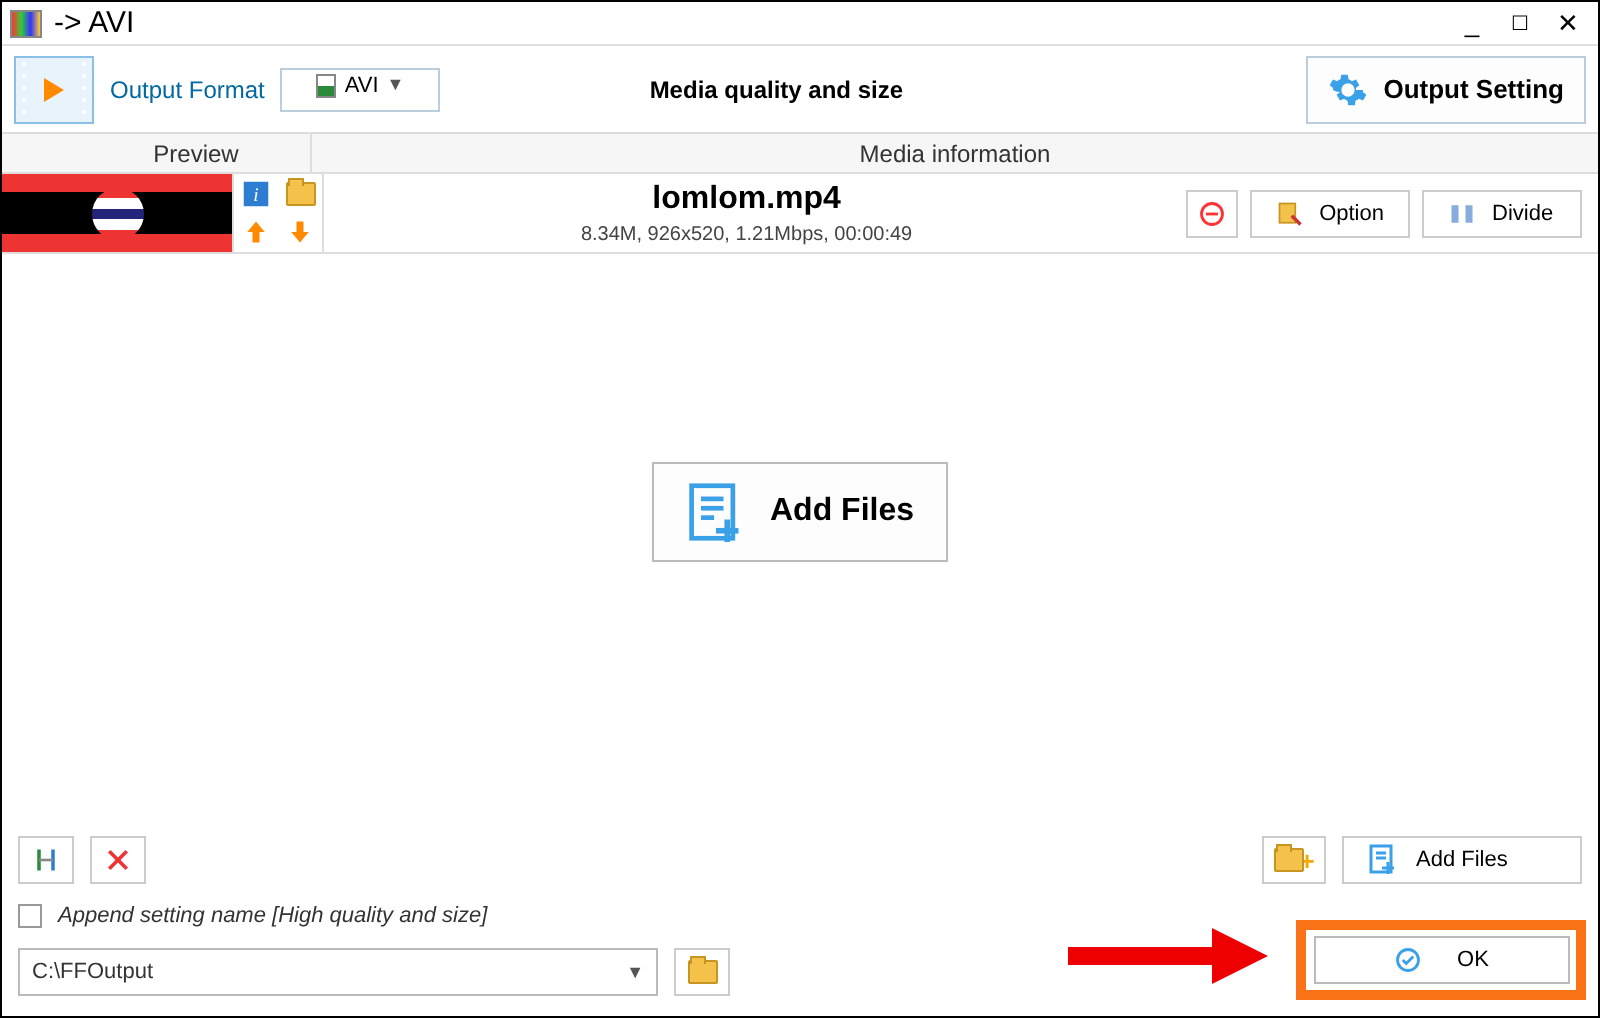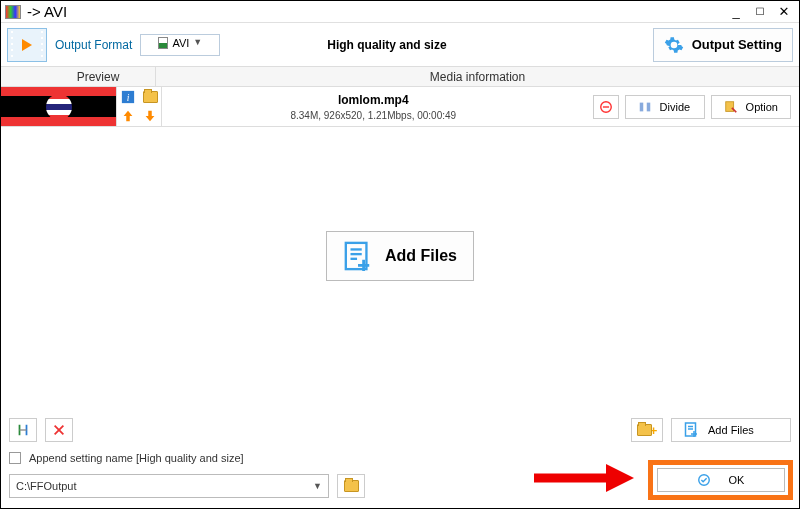--- a/index.html
+++ b/index.html
@@ -27,21 +27,21 @@
 .headers .h-media{flex:1;text-align:center;line-height:20px;}
 .file-row{display:flex;border-bottom:1px solid #ddd;height:40px;}
 .thumb{width:115px;height:100%;position:relative;display:flex;align-items:center;justify-content:center;background:#000;}
 .thumb .flagcircle{width:26px;height:26px;border-radius:50%;background:linear-gradient(to bottom,#e33 0 20%,#fff 20% 40%,#24247a 40% 60%,#fff 60% 80%,#e33 80% 100%);}
 .thumb .bar-top,.thumb .bar-bot{position:absolute;left:0;right:0;height:9px;background:#e33;}
 .thumb .bar-top{top:0;} .thumb .bar-bot{bottom:0;}
 .tcol{width:46px;border-left:1px solid #ddd;border-right:1px solid #ddd;display:grid;grid-template-columns:1fr 1fr;grid-template-rows:1fr 1fr;}
 .tcol div{display:flex;align-items:center;justify-content:center;}
 .ic{width:14px;height:14px;}
 .info-col{flex:1;display:flex;flex-direction:column;align-items:center;justify-content:center;gap:3px;}
-.info-col .fname{font-weight:bold;font-size:12px;}
+.info-col .fname{font-weight:bold;font-size:16px;}
 .info-col .fmeta{font-size:10px;color:#444;}
 .actions{display:flex;align-items:center;gap:6px;padding:0 8px;}
 .sq-btn{width:26px;height:24px;border:1px solid #ccc;background:#fff;display:flex;align-items:center;justify-content:center;color:#f33;}
 .wide-btn{height:24px;border:1px solid #ccc;background:#fff;display:flex;align-items:center;gap:8px;padding:0 12px;font-size:11px;min-width:80px;}
 .add-center{position:absolute;left:50%;top:230px;transform:translateX(-50%);display:flex;align-items:center;gap:12px;border:1px solid #bbb;background:#fdfdfd;padding:8px 16px;font-size:16px;font-weight:bold;}
 .add-center svg{width:30px;height:32px;}
 .bottom{position:absolute;left:0;right:0;bottom:0;padding:6px 8px 10px;}
 .brow{display:flex;align-items:center;gap:8px;margin-top:8px;}
 .sm-out{width:28px;height:24px;border:1px solid #ccc;background:#fff;display:flex;align-items:center;justify-content:center;}
 .folder-ic{width:15px;height:12px;background:#f4c24a;border:1px solid #c79522;border-radius:1px;position:relative;}
@@ -70,21 +70,21 @@
 <div class="toolbar">
   <div class="film-icon">
       <div class="play"></div>
     </div>
   <span class="fmt-label">Output Format</span>
   <div class="fmt-select">
     <span class="avi-ic"></span>
     <span>AVI</span>
     <span class="caret">▼</span>
   </div>
-  <span class="profile-text">High quality and size</span>
+  <span class="profile-text">Media quality and size</span>
   <div class="out-btn">
     <svg class="gear" viewBox="0 0 24 24" fill="currentColor">
         <path d="M12 8a4 4 0 100 8 4 4 0 000-8zm9 4a7 7 0 01-.1 1.2l2.1 1.6-2 3.5-2.5-1a7 7 0 01-2 1.2l-.4 2.7h-4l-.4-2.7a7 7 0 01-2-1.2l-2.5 1-2-3.5 2.1-1.6A7 7 0 013 12c0-.4 0-.8.1-1.2L1 9.2l2-3.5 2.5 1a7 7 0 012-1.2L7.9 2.8h4l.4 2.7a7 7 0 012 1.2l2.5-1 2 3.5-2.1 1.6c.1.4.1.8.1 1.2z"></path>
       </svg>
     <span>Output Setting</span>
   </div>
 </div>
 
 <div class="headers">
   <div class="h-preview">Preview</div>
@@ -124,31 +124,31 @@
   </div>
   <div class="actions">
     <div class="sq-btn">
         <svg width="14" height="14" viewBox="0 0 16 16" fill="none" stroke="#f33" stroke-width="1.6">
           <circle cx="8" cy="8" r="6"></circle>
           <line x1="4.5" y1="8" x2="11.5" y2="8"></line>
         </svg>
       </div>
     <div class="wide-btn">
       <svg width="14" height="14" viewBox="0 0 16 16">
+          <rect x="2" y="2" width="9" height="11" fill="#f4c24a" stroke="#c79522"></rect>
+          <path d="M9 9l5 5" stroke="#c33" stroke-width="2"></path>
+        </svg>
+      <span>Option</span>
+    </div>
+    <div class="wide-btn">
+      <svg width="14" height="14" viewBox="0 0 16 16">
           <rect x="2" y="3" width="4" height="10" fill="#8ad"></rect>
           <rect x="10" y="3" width="4" height="10" fill="#8ad"></rect>
         </svg>
       <span>Divide</span>
-    </div>
-    <div class="wide-btn">
-      <svg width="14" height="14" viewBox="0 0 16 16">
-          <rect x="2" y="2" width="9" height="11" fill="#f4c24a" stroke="#c79522"></rect>
-          <path d="M9 9l5 5" stroke="#c33" stroke-width="2"></path>
-        </svg>
-      <span>Option</span>
     </div>
   </div>
 </div>
 
 <div class="add-center">
   <svg viewBox="0 0 32 32">
       <rect x="3" y="2" width="22" height="28" fill="none" stroke="#3aa0e8" stroke-width="2.5"></rect>
       <line x1="8" y1="9" x2="20" y2="9" stroke="#3aa0e8" stroke-width="2.5"></line>
       <line x1="8" y1="14" x2="20" y2="14" stroke="#3aa0e8" stroke-width="2.5"></line>
       <line x1="8" y1="19" x2="15" y2="19" stroke="#3aa0e8" stroke-width="2.5"></line>
@@ -183,21 +183,21 @@
             <rect x="3" y="2" width="20" height="26" fill="none" stroke="#3aa0e8" stroke-width="3"></rect>
             <line x1="8" y1="9" x2="18" y2="9" stroke="#3aa0e8" stroke-width="3"></line>
             <line x1="8" y1="14" x2="18" y2="14" stroke="#3aa0e8" stroke-width="3"></line>
             <line x1="20" y1="18" x2="20" y2="30" stroke="#3aa0e8" stroke-width="3"></line>
             <line x1="14" y1="24" x2="26" y2="24" stroke="#3aa0e8" stroke-width="3"></line>
           </svg>
         <span>Add Files</span>
       </div>
     </div>
   </div>
-  <div class="brow" style="margin-top:10px;">
+  <div class="brow" style="margin-top:10px;font-style:italic;">
     <div class="chk"></div>
     <span style="font-size:11px;color:#333;">Append setting name [High quality and size]</span>
   </div>
   <div class="brow" style="margin-top:10px;">
     <div class="out-input">
       <span>C:\FFOutput</span>
       <span class="caret">▼</span>
     </div>
     <div class="sm-out">
         <div class="folder-ic"></div>

